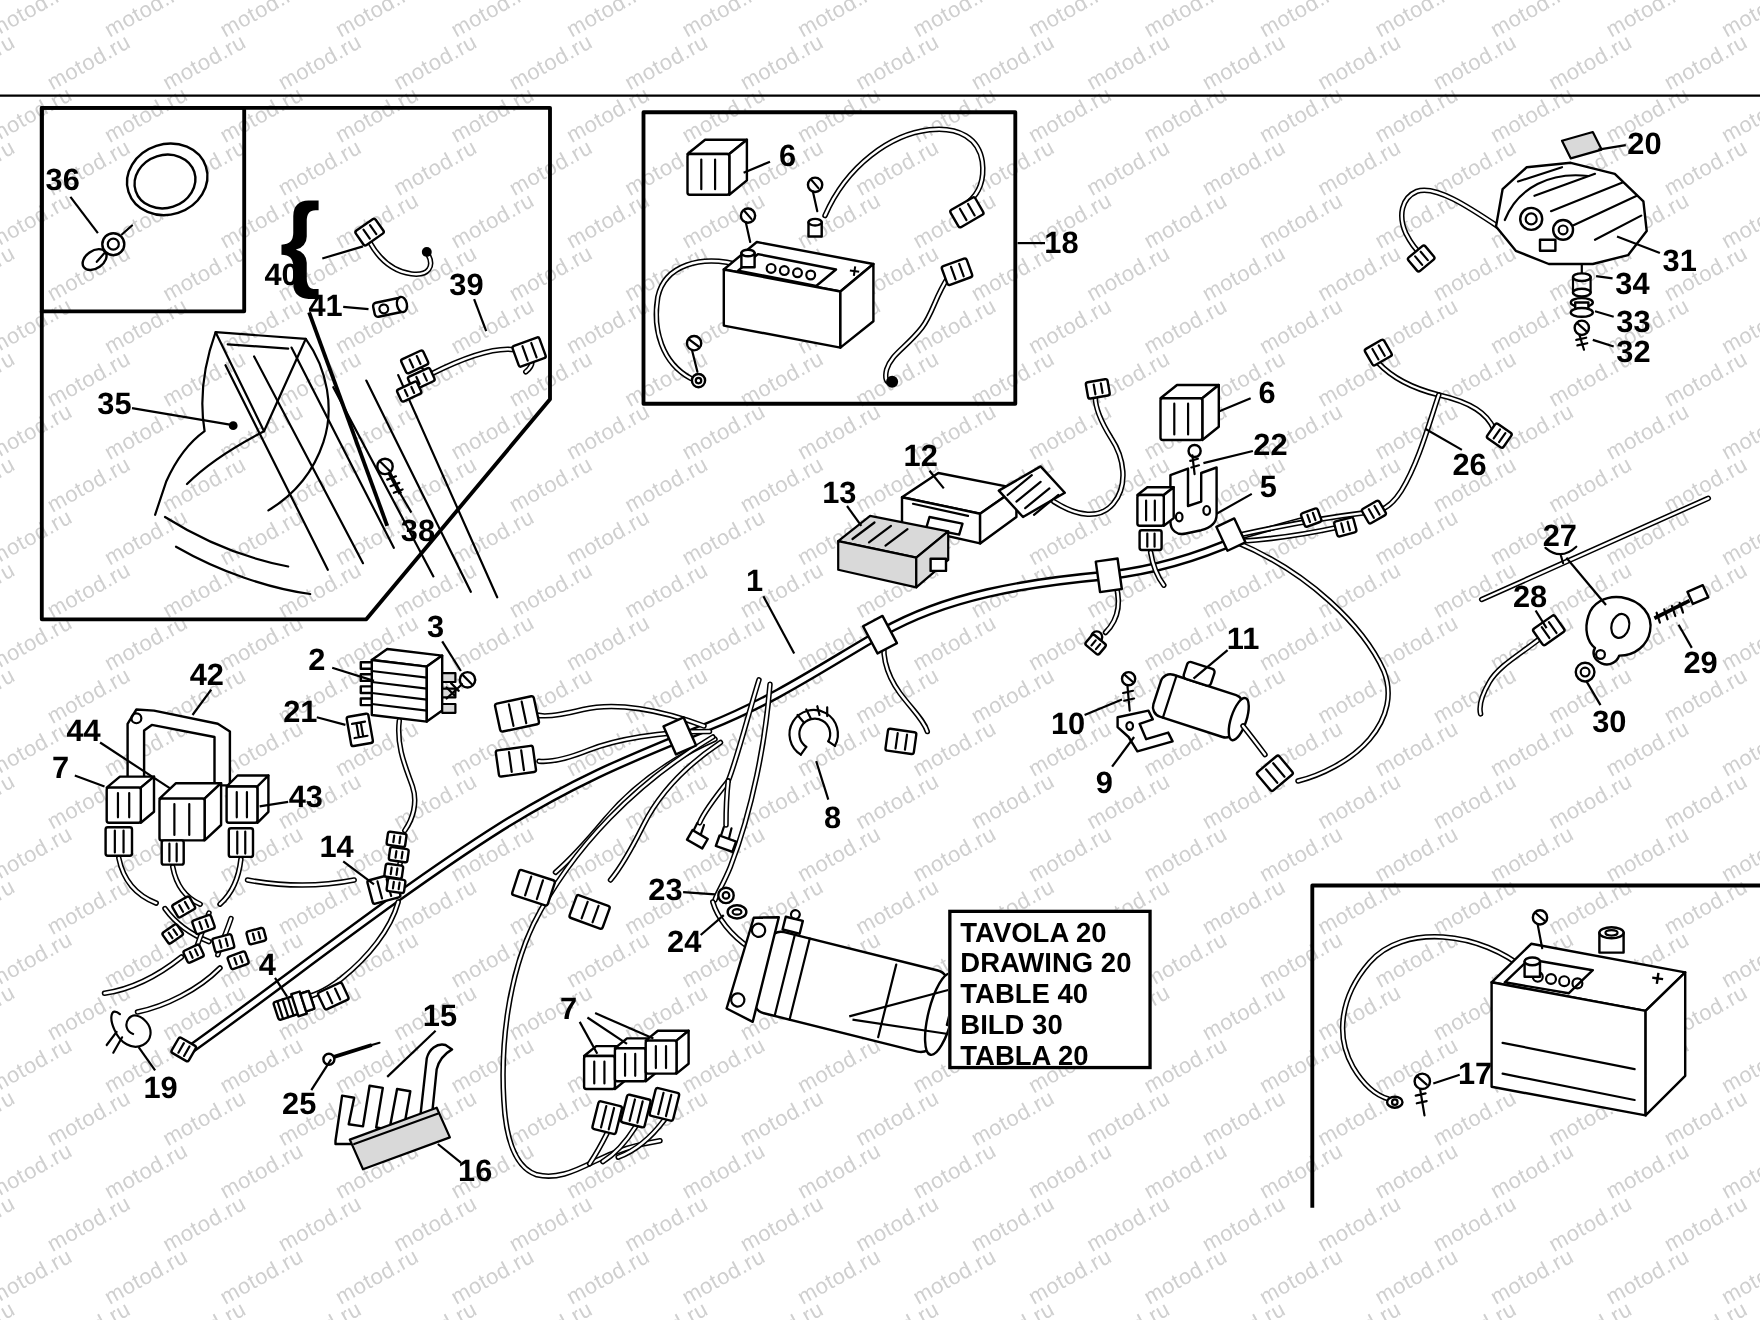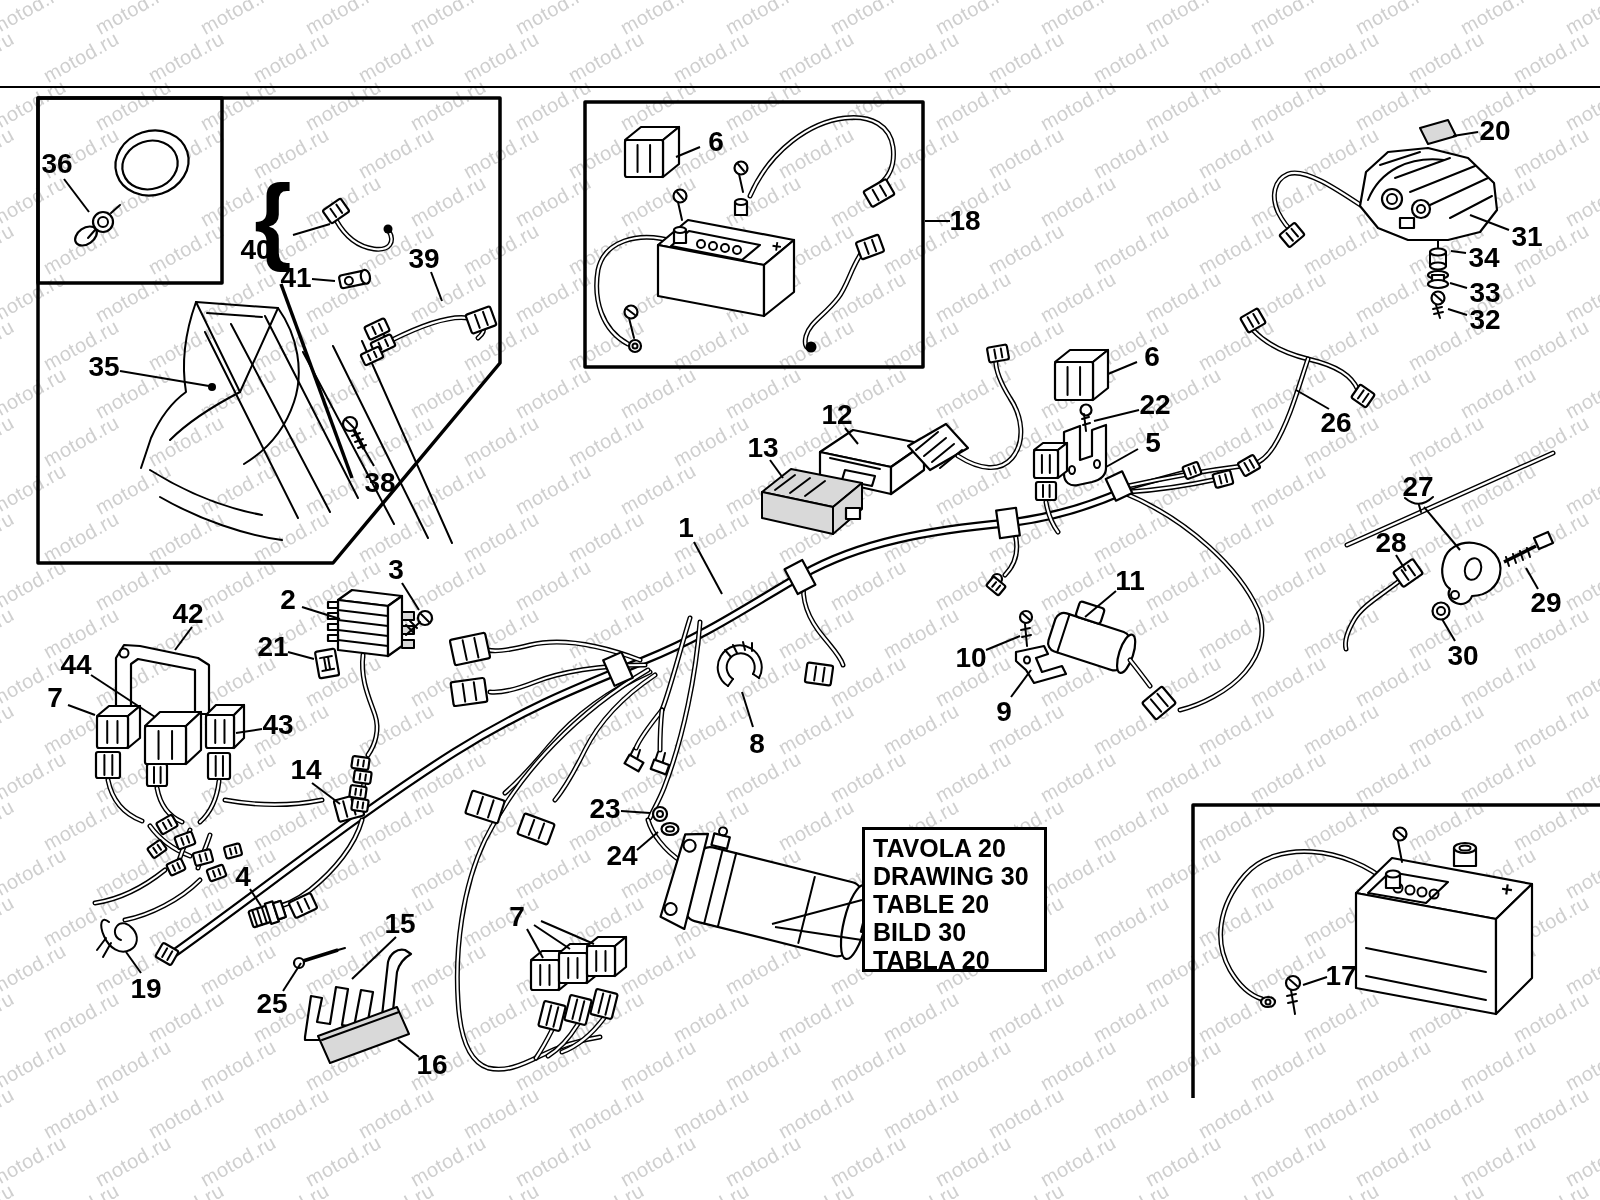--- a/index.html
+++ b/index.html
@@ -1163,18 +1163,18 @@
         <text x="278" y="734" font-size="28" text-anchor="middle">43</text>
         <text x="76" y="674" font-size="28" text-anchor="middle">44</text>
         <text x="776" y="252" font-size="17" text-anchor="middle" transform="rotate(8 776 252)">+</text>
         <text x="1506" y="896" font-size="20" text-anchor="middle" transform="rotate(8 1506 896)">+</text>
         <text x="273" y="252" font-size="96" text-anchor="middle" transform="rotate(0 273 252)">{</text>
       </g>
   </svg>
 
   <div class="callout">
     <div>TAVOLA 20</div>
-    <div>DRAWING 30</div>
-    <div>TABLE 20</div>
+    <div>DRAWING 20</div>
+    <div>TABLE 40</div>
     <div>BILD 30</div>
     <div>TABLA 20</div>
   </div>
 </div>
 
 </body></html>

